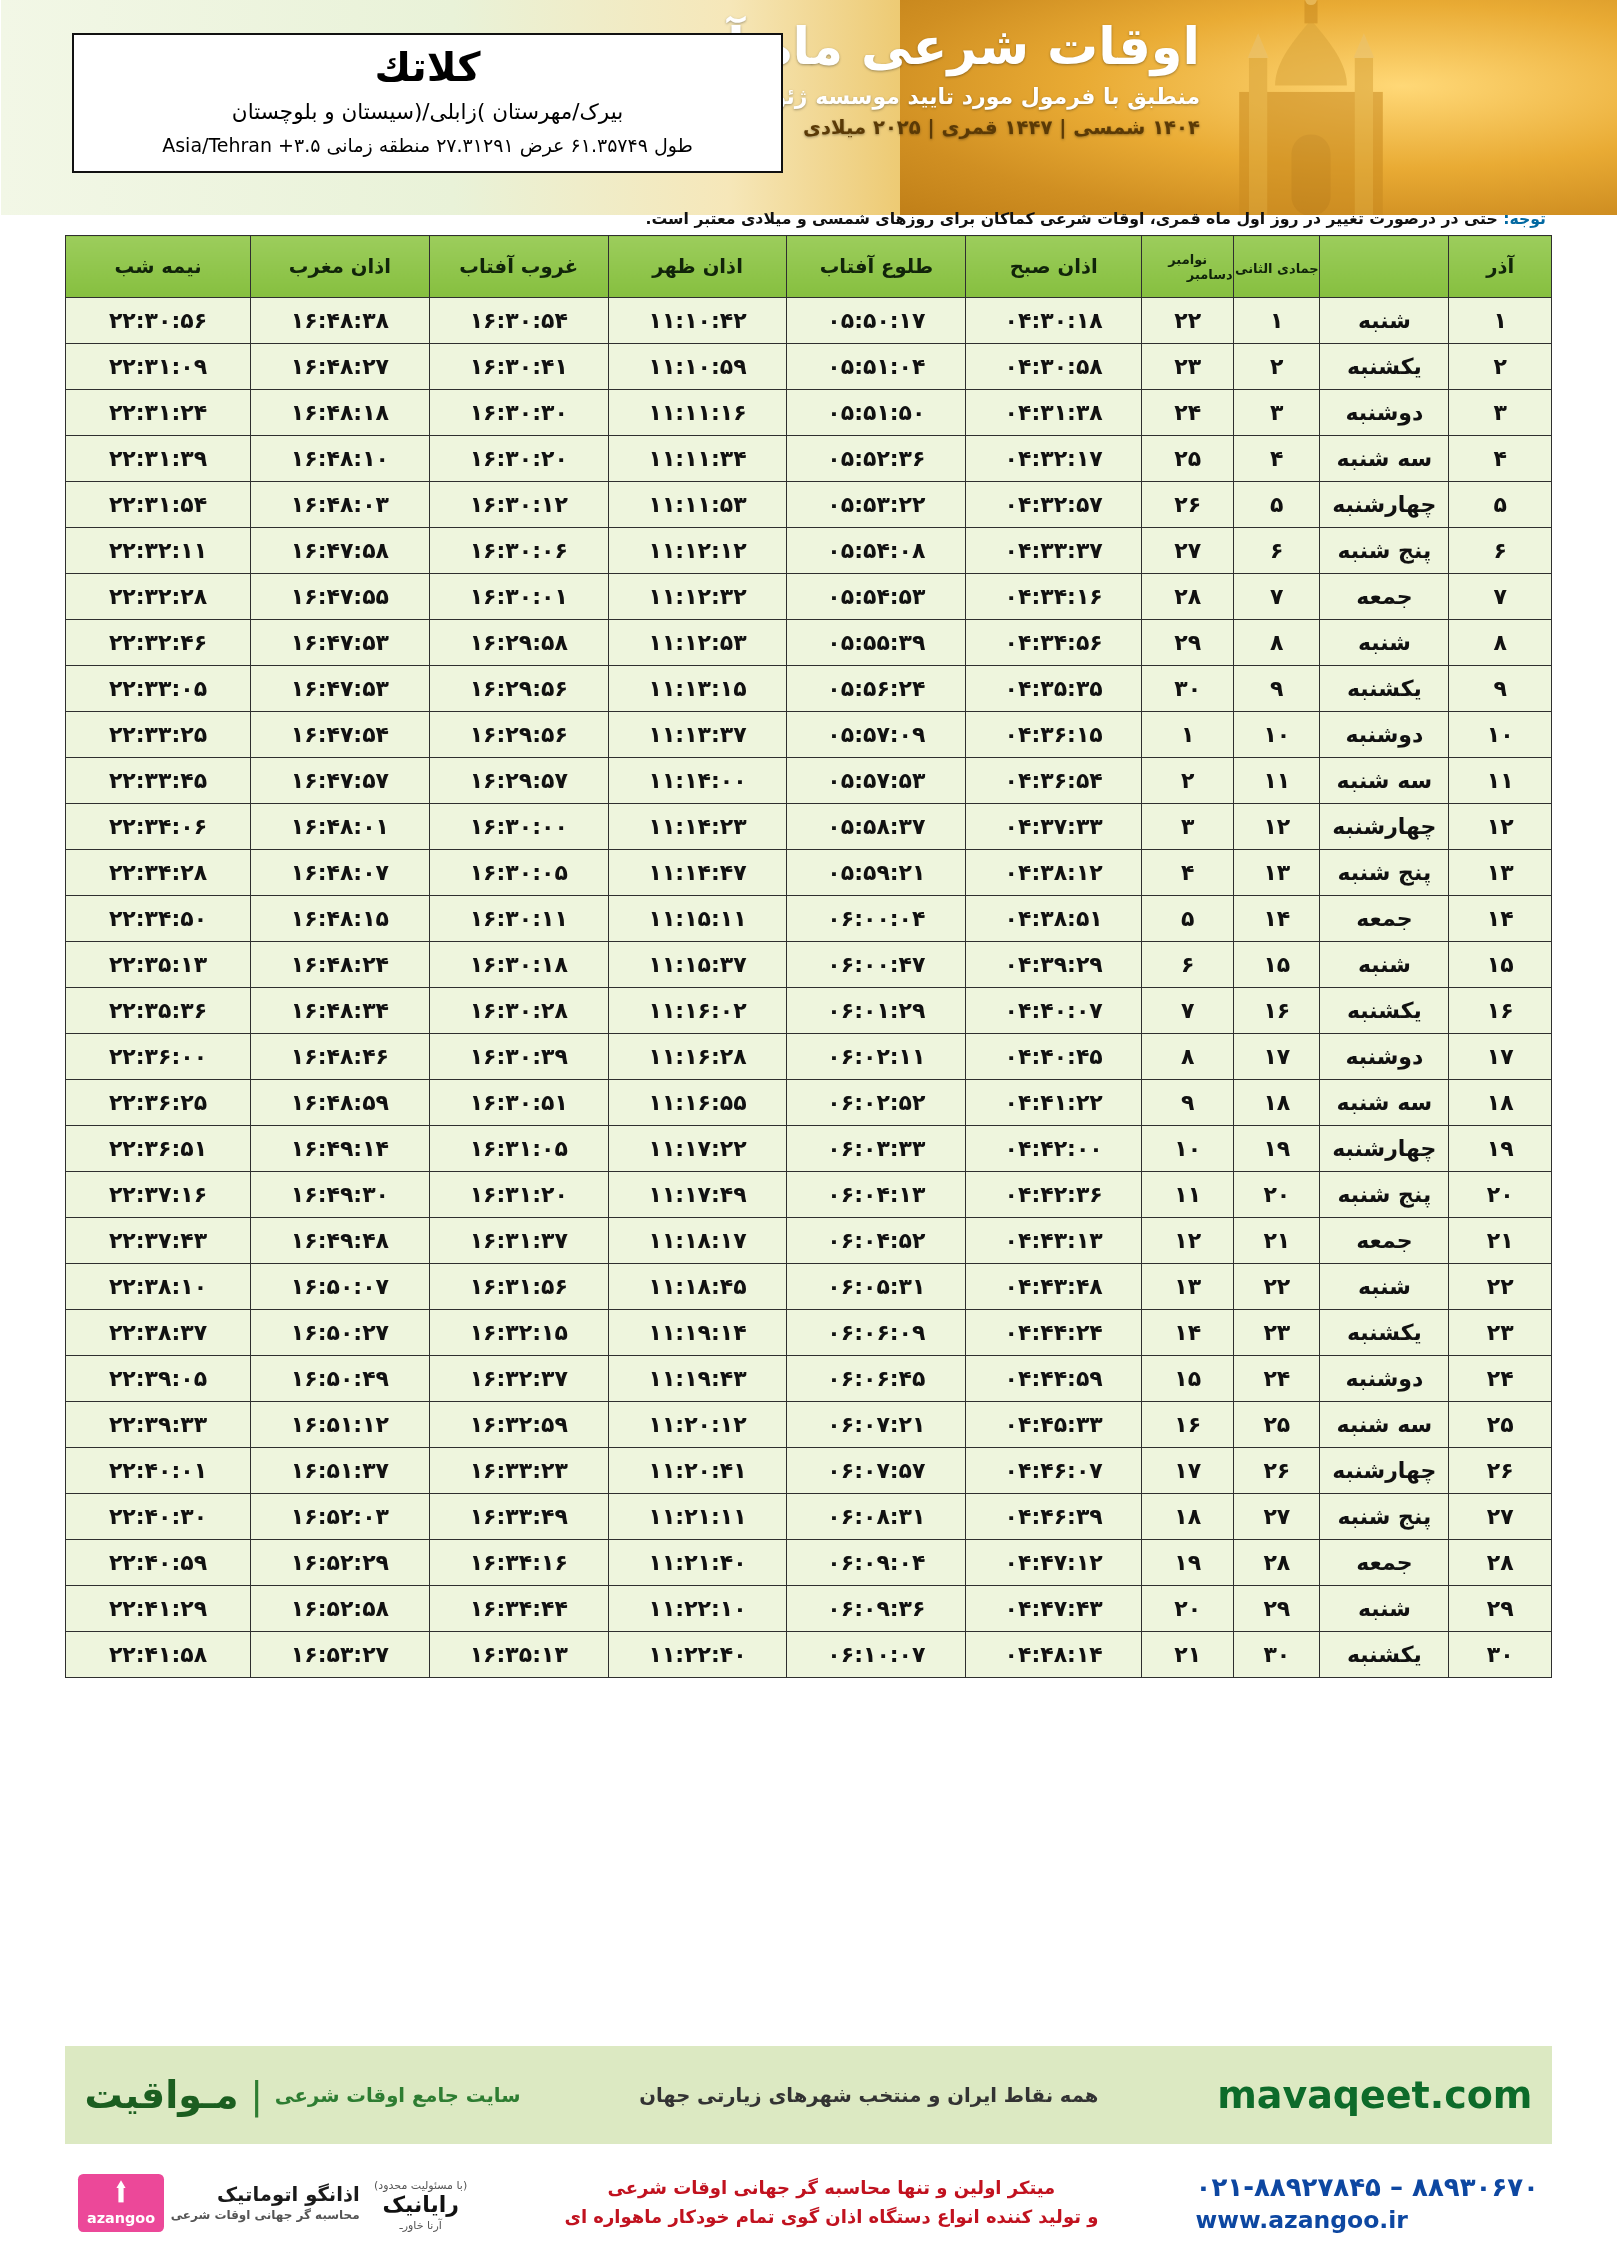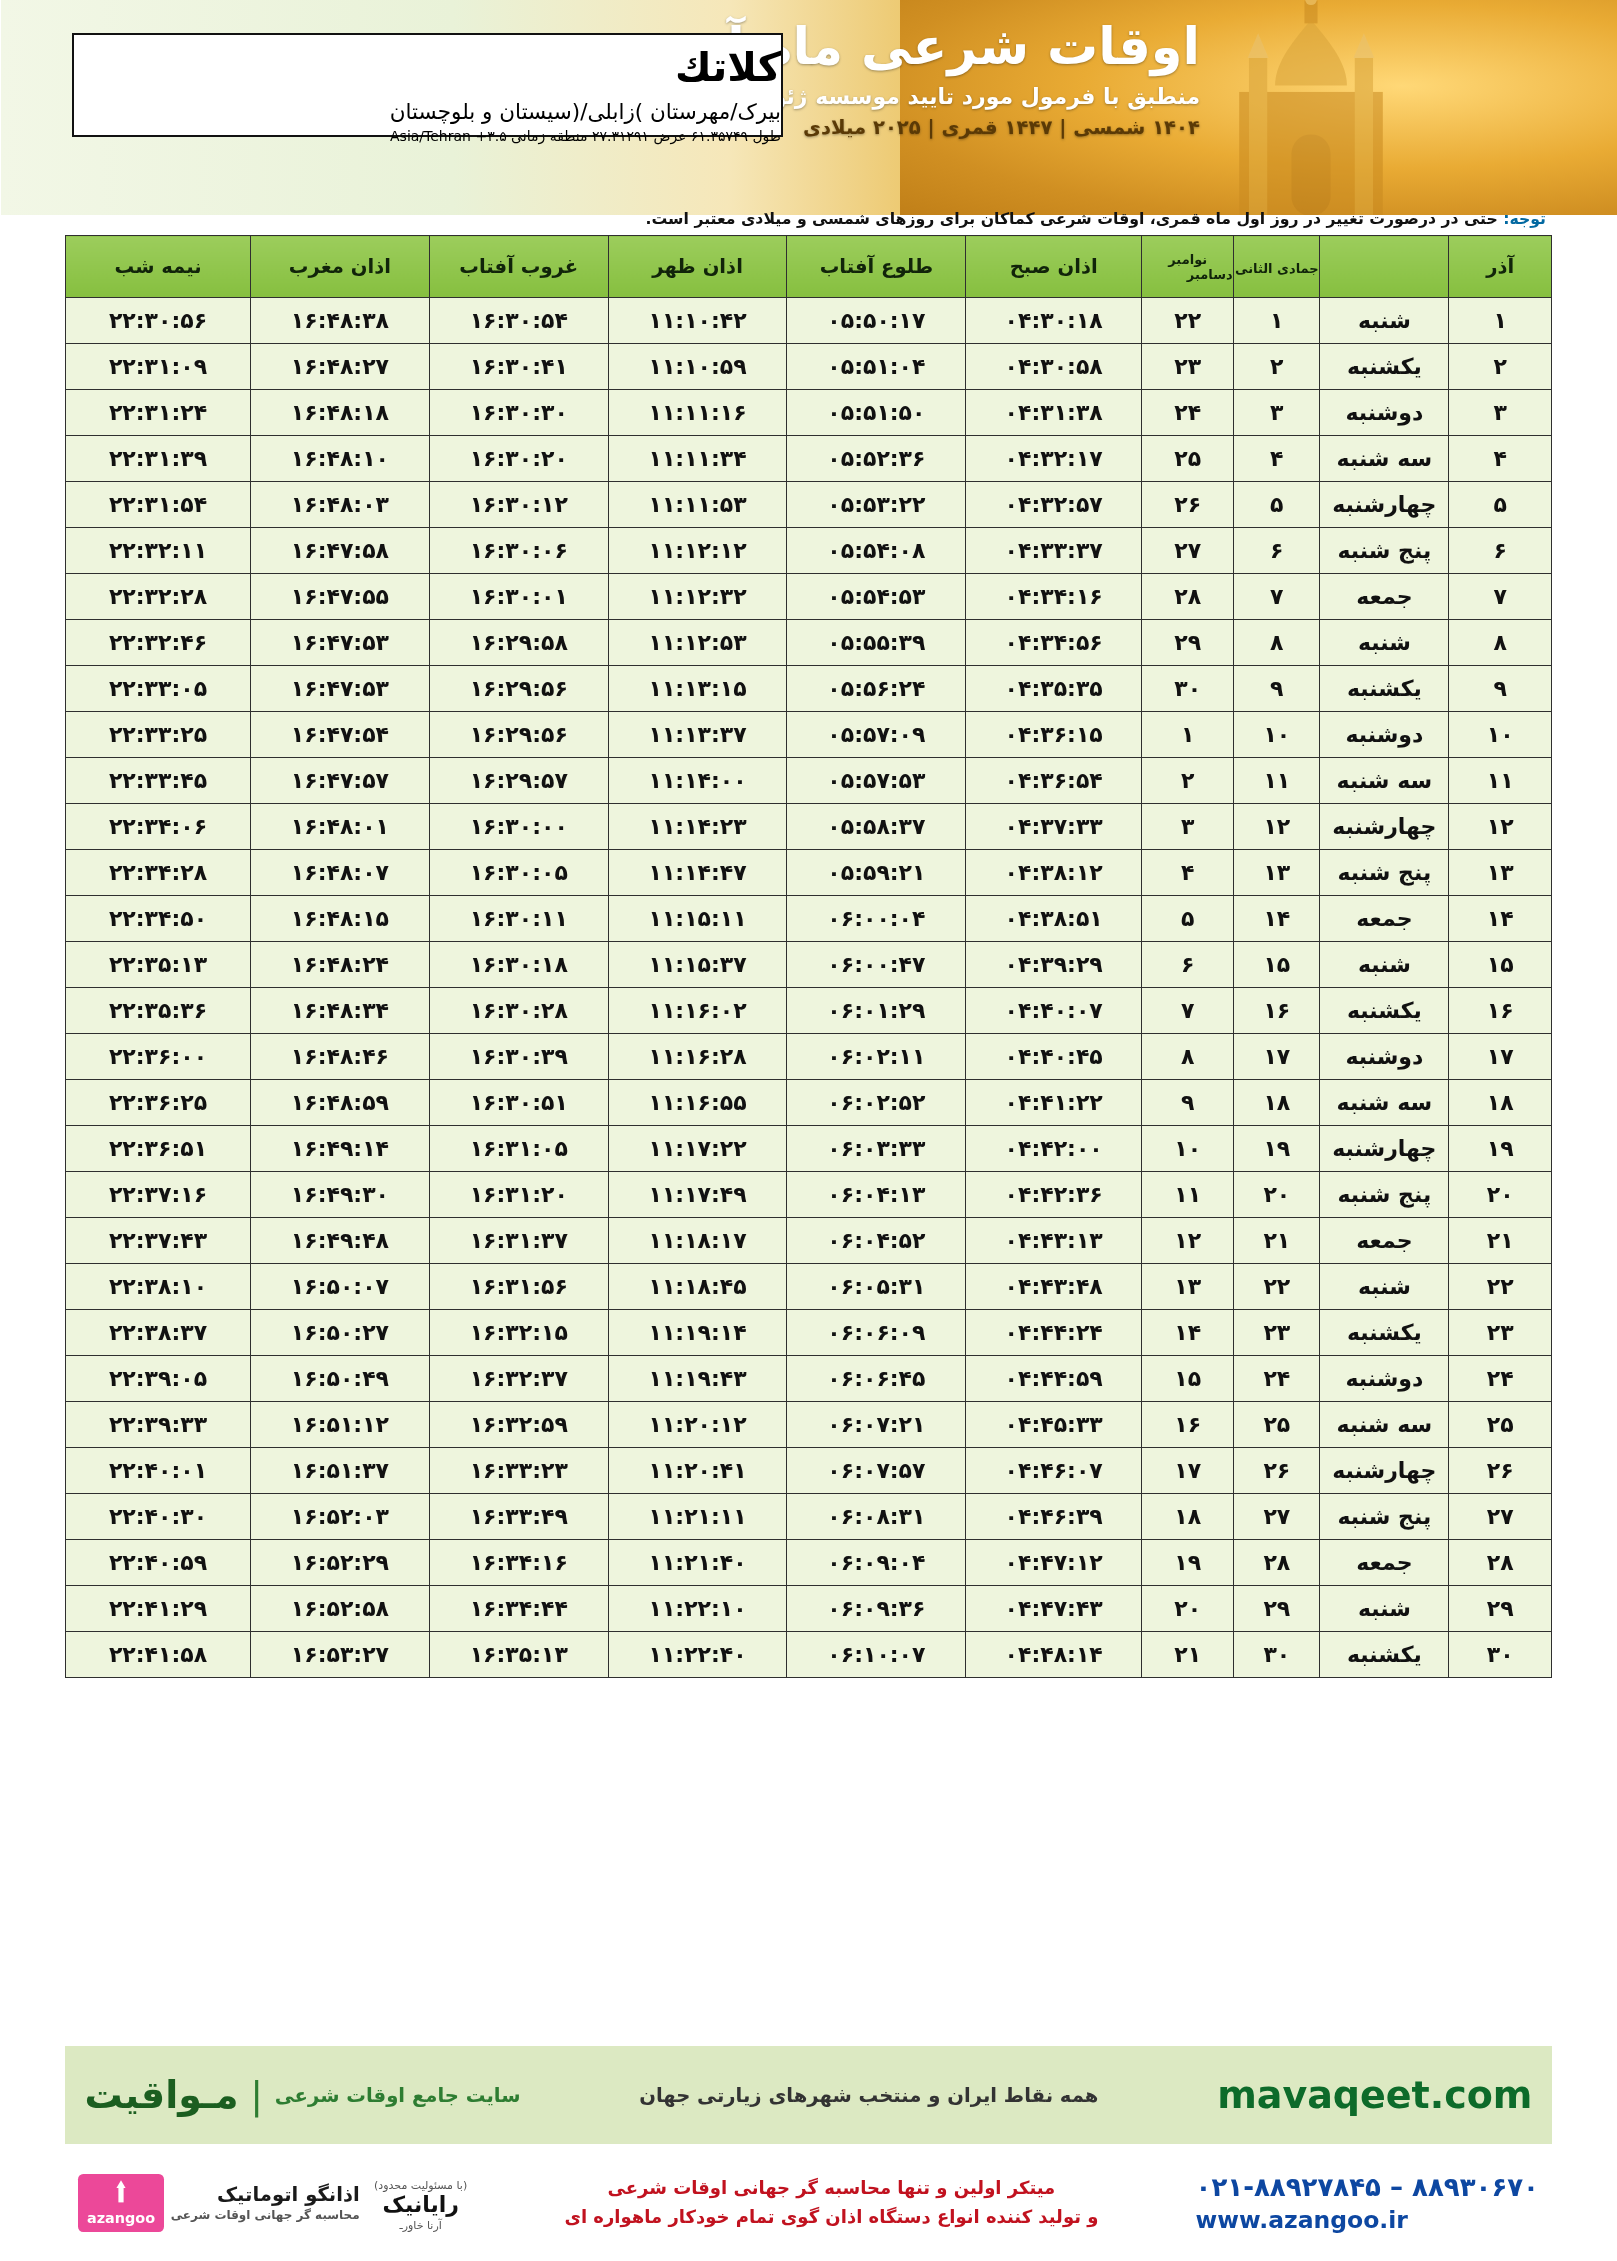--- a/index.html
+++ b/index.html
@@ -25,27 +25,27 @@
   }
   .title-wrap{
     position:absolute;right:418px;top:18px;text-align:right;color:#fff;
     text-shadow:0 1.3px 2.6px rgba(0,0,0,.35);
   }
   .title-main{font-size:51px;font-weight:bold;line-height:1.15;letter-spacing:-0.7px;}
   .title-sub{font-size:22px;font-weight:bold;margin-top:7.8px;color:#ffffff;}
   .title-dates{font-size:19.6px;font-weight:bold;margin-top:6.5px;color:#5b3a06;}
   
   .citybox{
-    position:absolute;left:72px;top:33px;width:711px;height:104px;
+    position:absolute;left:72px;top:33px;width:711px;height:140px;
     background:#ffffff;border:2px solid #111;box-sizing:border-box;
-    text-align:right;
+    text-align:center;
   }
   .city-name{font-size:40px;font-weight:bold;margin-top:9px;letter-spacing:1.3px;}
   .city-prov{font-size:21.5px;margin-top:9px;}
-  .city-geo{font-size:14px;margin-top:4px;}
+  .city-geo{font-size:19px;margin-top:10px;}
   
   .note{
     position:absolute;right:72px;top:209px;width:1481px;
     text-align:right;font-size:15.7px;font-weight:bold;color:#111;
   }
   .note b{color:#0369a1;margin-top:12px;}
   
   table.sched{
     position:absolute;left:65px;top:235px;
     width:1487px;border-collapse:collapse;

